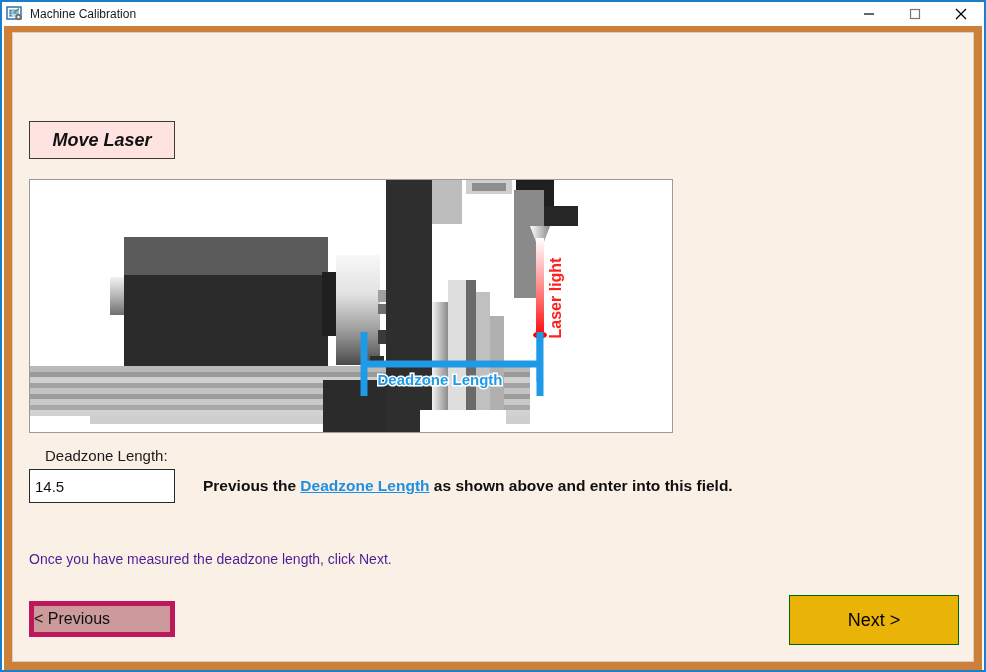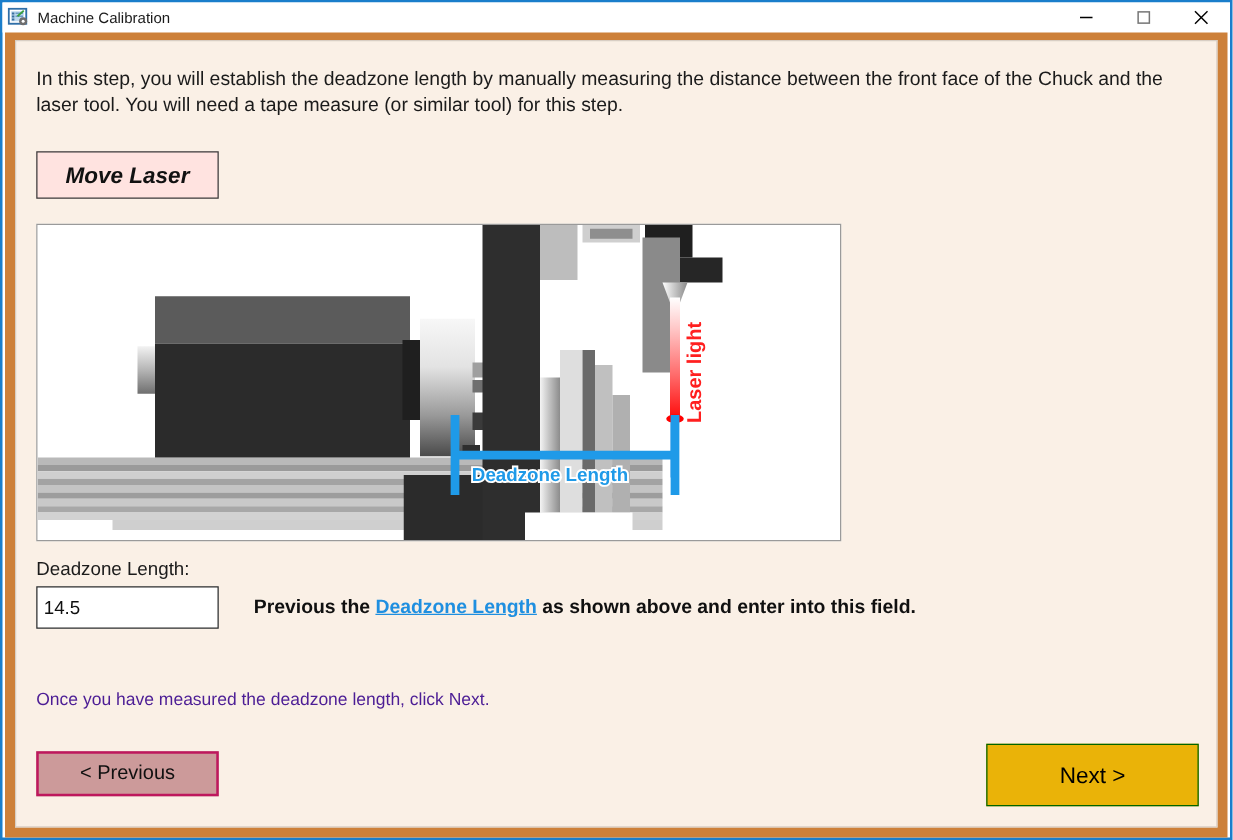--- a/index.html
+++ b/index.html
@@ -148,21 +148,21 @@
     background: #ffffff;
     border: 1px solid #9a9a9a;
     box-sizing: border-box;
     overflow: hidden;
   }
   #diagram svg { display: block; }
 
   
   #deadzone-label {
     position: absolute;
-    left: 16px;
+    left: 32px;
     top: 414px;
     font-size: 15px;
     color: #1b1b1b;
   }
   #deadzone-row {
     position: absolute;
     left: 16px;
     top: 436px;
     display: flex;
     align-items: center;
@@ -196,25 +196,25 @@
   }
 
   
   #prev-button {
     position: absolute;
     left: 16px;
     top: 568px;
     width: 146px;
     height: 36px;
     background: #cc9a9a;
-    border: 2px solid #be185d;
-    box-sizing: border-box;
-    display: flex;
-    align-items: center;
-    justify-content: center;
+    border: 5px solid #be185d;
+    box-sizing: border-box;
+    display: flex;
+    align-items: center;
+    justify-content: flex-start;
     font-size: 16px;
     color: #101010;
     cursor: pointer;
   }
   #next-button {
     position: absolute;
     left: 776px;
     top: 562px;
     width: 170px;
     height: 50px;
@@ -267,21 +267,20 @@
             <line x1="2" y1="2" x2="12" y2="12" stroke="#000" stroke-width="1.2"></line>
             <line x1="12" y1="2" x2="2" y2="12" stroke="#000" stroke-width="1.2"></line>
           </svg>
       </div>
     </div>
   </div>
 
   <div id="frame">
     <div id="content">
 
-      <div class="intro">In this step, you will establish the deadzone length by manually measuring the distance between the front face of the Chuck and the laser tool. You will need a tape measure (or similar tool) for this step.</div>
 
       <div id="move-laser-row">
         <div id="move-laser-button">
           <span>Move Laser</span>
         </div>
       </div>
 
       <div id="diagram">
         <svg width="642" height="252" viewBox="0 0 642 252">
           <defs>

